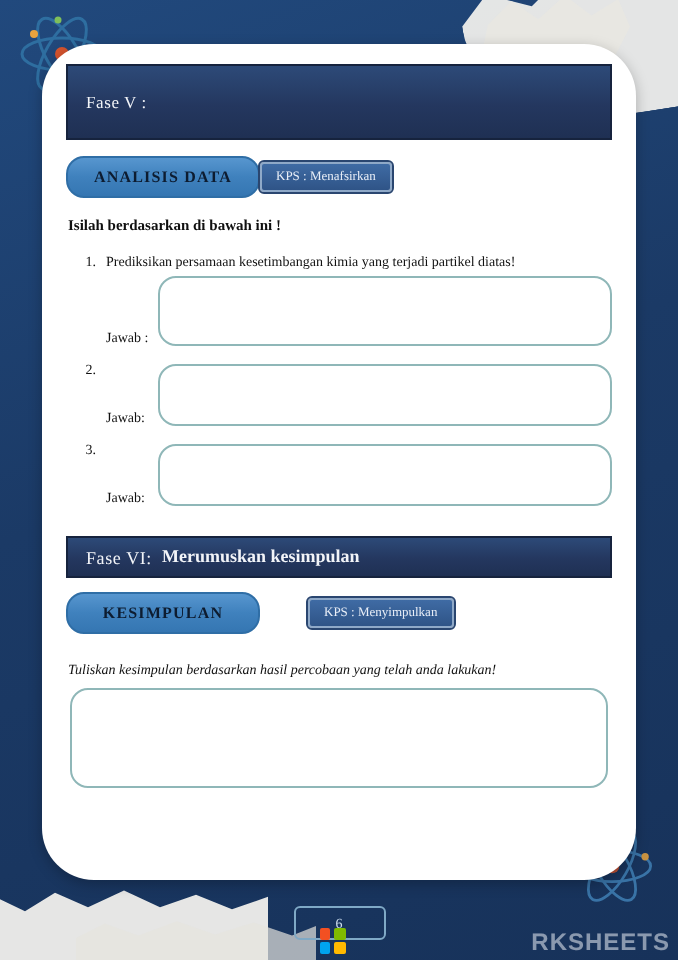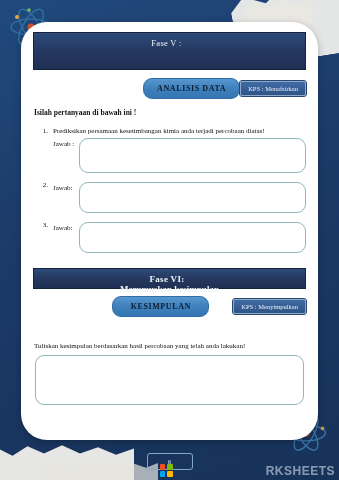--- a/index.html
+++ b/index.html
@@ -53,31 +53,30 @@
   .card-inner{position:absolute;inset:0;padding:10px 12px 0 12px;box-sizing:border-box;}
 
   
   .fase-bar{
     background:linear-gradient(180deg,#2d4a78 0%,#24375f 55%,#1f3053 100%);
     border:1px solid #16233d;
     color:#f2f4f8;
     display:flex;align-items:center;
     padding:5px 9px;
     box-sizing:border-box;
-    flex-direction:column;
   }
   .fase-v{width:100%;height:38px;}
   .fase-label{font-size:8.5px;white-space:nowrap;margin-right:6px;letter-spacing:.3px;}
   .fase-title{font-size:9.5px;font-weight:bold;line-height:1.25;}
   .fase-vi{width:100%;height:21px;margin-top:0;}
-  .fase-vi .fase-label{font-size:9px;font-weight:bold;margin-right:5px;}
+  .fase-vi .fase-label{font-size:9px;font-weight:normal;margin-right:5px;}
   .fase-vi .fase-title{font-size:9px;font-weight:bold;text-align:center;}
 
   
-  .row-between{display:flex;align-items:center;justify-content:flex-end;}
+  .row-between{display:flex;align-items:center;justify-content:flex-start;}
   .pill{
     background:linear-gradient(180deg,#5796cf 0%,#3f81bd 50%,#3576b2 100%);
     border:1px solid #2f6ea6;
     border-radius:9px;
     color:#0d1c30;
     font-size:8px;font-weight:bold;letter-spacing:.6px;
     text-align:center;
     padding:5px 0;
     width:95px;
   }
@@ -96,30 +95,30 @@
   
   .instruct{
     font-size:7.5px;font-weight:bold;color:#101010;
     margin:9px 0 0 1px;
   }
   .qlist{margin:9px 0 0 0;padding:0;list-style:none;}
   .qitem{display:flex;margin-bottom:7px;}
   .qnum{width:15px;flex:0 0 15px;font-size:7px;color:#111;text-align:right;padding-right:5px;padding-top:1px;}
   .qbody{flex:1;}
   .qtext{font-size:7px;color:#111;line-height:1.45;margin:0;}
-  .ans-row{display:flex;align-items:flex-start;margin-top:2px;}
+  .ans-row{display:flex;align-items:flex-end;margin-top:2px;}
   .ans-label{font-size:7px;color:#111;width:26px;flex:0 0 26px;padding-top:2px;}
   .ans-box{
     flex:1;border:1px solid #8fb7b8;border-radius:9px;background:#fff;
   }
   .h-small{height:33px;}
   .h-mid{height:29px;}
   .h-concl{height:48px;}
 
-  .concl-text{font-size:7px;color:#111;margin:25px 0 5px 1px;}
+  .concl-text{font-size:7px;color:#111;margin:14px 0 5px 1px;font-style:italic;}
   .concl-box{border:1px solid #8fb7b8;border-radius:9px;background:#fff;margin:0 2px;}
 
   .sec-gap{height:8px;}
 
   
   .page-num{
     position:absolute;left:50%;transform:translateX(-50%);
     bottom:10px;
     width:44px;height:15px;
     border:1px solid #7fa9c6;border-radius:3px;
@@ -181,27 +180,27 @@
 
     <div class="fase-bar fase-v">
       <span class="fase-label">Fase  V :</span>
     </div>
 
     <div class="row-between" style="margin-top:8px;">
       <div class="pill">ANALISIS DATA</div>
       <div class="kps">KPS : Menafsirkan</div>
     </div>
 
-    <div class="instruct">Isilah pertanyaan di bawah ini !</div>
+    <div class="instruct">Isilah berdasarkan di bawah ini !</div>
 
     <ul class="qlist">
       <li class="qitem">
         <div class="qnum">1.</div>
         <div class="qbody">
-          <p class="qtext">Prediksikan persamaan kesetimbangan kimia anda terjadi percobaan diatas!</p>
+          <p class="qtext">Prediksikan persamaan kesetimbangan kimia yang terjadi partikel diatas!</p>
           <div class="ans-row">
             <span class="ans-label">Jawab :</span>
             <div class="ans-box h-small"></div>
           </div>
         </div>
       </li>
 
       <li class="qitem">
         <div class="qnum">2.</div>
         <div class="qbody">

